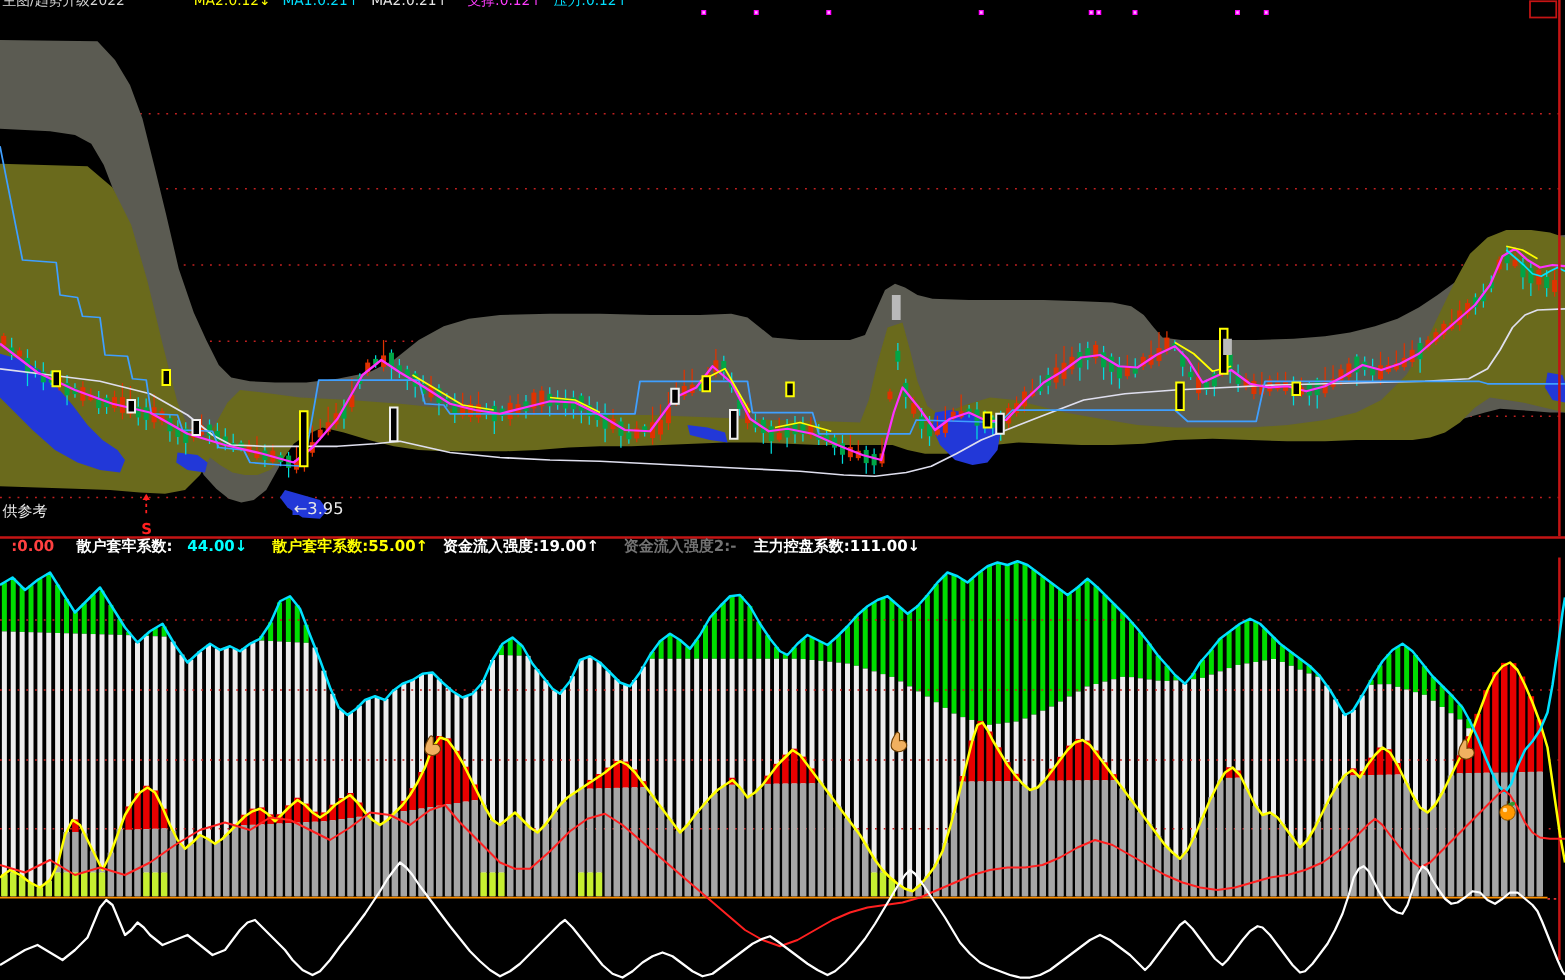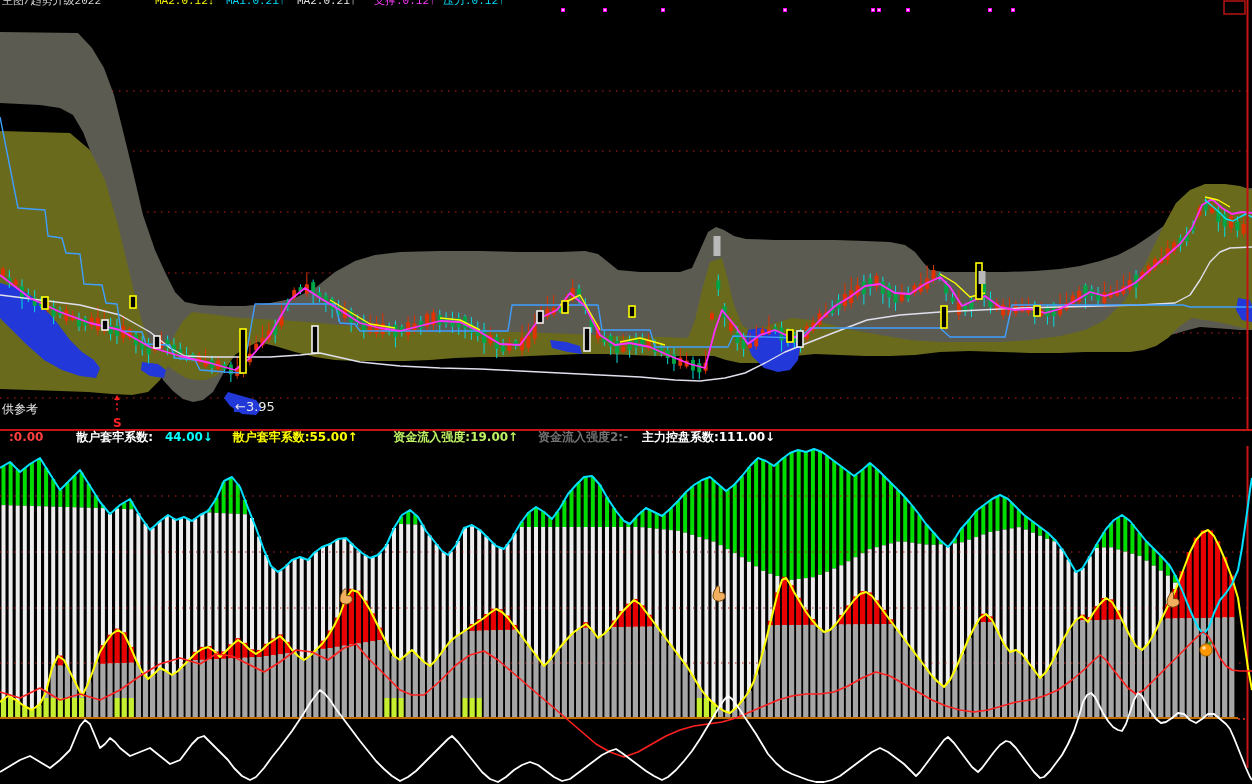--- a/index.html
+++ b/index.html
@@ -1,19 +1,19 @@
 <!DOCTYPE html>
 <html><head>
 <meta charset="utf-8">
 <style>
   html,body{margin:0;padding:0;background:#000;}
   #screen{position:relative;width:1252px;height:784px;background:#000;overflow:hidden;
           font-family:"DejaVu Sans","Liberation Sans",sans-serif;}
   #cv{position:absolute;left:0;top:0;}
-  .toprow{position:absolute;left:0;top:0;width:1252px;height:7px;overflow:hidden;z-index:5;font-family:Liberation Mono, monospace;}
+  .toprow{position:absolute;left:0;top:0;width:1252px;height:7px;overflow:hidden;z-index:5;}
   .topseg{position:absolute;top:-5px;font-size:11px;line-height:12px;white-space:nowrap;letter-spacing:0px;}
   .indbar{position:absolute;left:0;top:429px;width:1252px;height:15px;background:#000;
           border-top:2px solid #c41414;z-index:6;font-size:12px;line-height:13px;white-space:nowrap;}
   .indseg{display:inline-block;margin-left:9px;font-weight:bold;}
 </style>
 </head>
 <body>
 
 <div id="screen">
   <svg id="cv" width="1252" height="784">
@@ -1071,20 +1071,20 @@
     <span class="topseg" style="left: 2px; color: rgb(216, 216, 216);">主图/趋势升级2022</span>
     <span class="topseg" style="left: 155px; color: rgb(255, 255, 0);">MA2:0.12↓</span>
     <span class="topseg" style="left: 226px; color: rgb(0, 223, 255);">MA1:0.21↑</span>
     <span class="topseg" style="left: 297px; color: rgb(232, 232, 232);">MA2:0.21↑</span>
     <span class="topseg" style="left: 374px; color: rgb(255, 60, 255);">支撑:0.12↑</span>
     <span class="topseg" style="left: 443px; color: rgb(0, 223, 255);">压力:0.12↑</span>
   </div>
 
   <div class="indbar">
     <span class="indseg" style="color: rgb(255, 64, 64);">:0.00</span>
-    <span class="indseg" style="margin-left: 29px; margin-right: -8px; color: rgb(255, 255, 255);">散户套牢系数:</span>
+    <span class="indseg" style="margin-left: 14px; margin-right: -8px; color: rgb(255, 255, 255);">散户套牢系数:</span>
     <span class="indseg" style="margin-left: 16px; color: rgb(0, 255, 255);">44.00↓</span>
     <span class="indseg" style="margin-left: 16px; color: rgb(255, 255, 0);">散户套牢系数:55.00↑</span>
-    <span class="indseg" style="margin-left: 32px; color: #bef264;">资金流入强度:19.00↑</span>
+    <span class="indseg" style="margin-left: 8px; color: #ffffff;">资金流入强度:19.00↑</span>
     <span class="indseg" style="margin-left: 16px; color: #737373;">资金流入强度2:-</span>
     <span class="indseg" style="margin-left: 10px; color: rgb(255, 255, 255);">主力控盘系数:111.00↓</span>
   </div>
 </div>
 
 </body></html>

